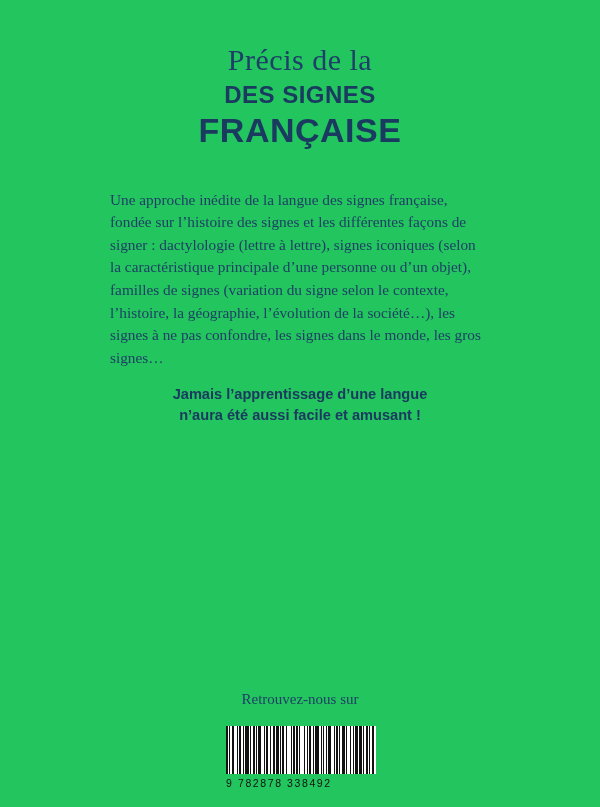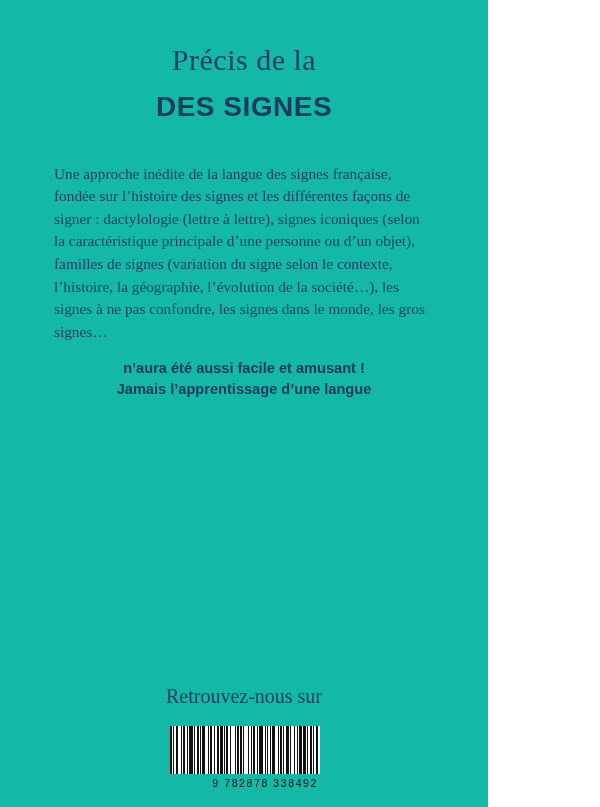--- a/index.html
+++ b/index.html
@@ -9,23 +9,23 @@
   }
   body {
     width: 600px;
     height: 807px;
     font-family: "Liberation Serif", serif;
     color: #1c3a5e;
     overflow: hidden;
   }
   .page {
     position: relative;
-    width: 488px;
+    width: 600px;
     height: 807px;
-    background: #14b8a6;
+    background: #22c55e;
     box-sizing: border-box;
   }
 
   
   .title-block {
     text-align: center;
     padding-top: 44px;
   }
   .title-line-1 {
     font-family: "Liberation Serif", serif;
@@ -41,22 +41,22 @@
     font-weight: bold;
     color: #1b3a60;
     letter-spacing: 0.5px;
     line-height: 1.0;
   }
   .title-line-2 {
     font-size: 45px;
     margin-top: 8px;
   }
   .title-line-3 {
-    font-size: 28px;
-    margin-top: 17px;
+    font-size: 24px;
+    margin-top: 7px;
   }
   .title-line-4 {
     font-size: 34px;
     margin-top: 6px;
   }
   .subtitle-band-wrap {
     margin-top: 10px;
     display: flex;
     justify-content: center;
   }
@@ -101,21 +101,21 @@
   
   .footer {
     position: absolute;
     left: 0;
     right: 0;
     bottom: 0;
     text-align: center;
   }
   .retrouvez {
     font-family: "Liberation Serif", serif;
-    font-size: 20px;
+    font-size: 15px;
     line-height: 1.42;
     color: #1f3f66;
   }
   .website {
     font-family: "Liberation Serif", serif;
     font-size: 15px;
     color: #1f3f66;
   }
   .price {
     margin-top: 20px;
@@ -141,40 +141,41 @@
   }
   .sp {
     background: #ffffff;
   }
   .isbn {
     margin-top: 3px;
     font-family: "Liberation Sans", sans-serif;
     font-size: 10.5px;
     letter-spacing: 1.6px;
     color: #111111;
-    text-align: right;
+    text-align: left;
   }
 </style>
 </head>
 <body>
 
 <div class="page">
 
   <div class="title-block">
     <div class="title-line-1">Précis de la</div>
     <div class="title-line-3">DES SIGNES</div>
+    <div class="title-line-4">FRANÇAISE</div>
   </div>
 
   <div class="blurb">
     <p>Une approche inédite de la langue des signes française, fondée sur l’histoire des signes et les différentes façons de signer : dactylologie (lettre à lettre), signes iconiques (selon la caractéristique principale d’une personne ou d’un objet), familles de signes (variation du signe selon le contexte, l’histoire, la géographie, l’évolution de la société…), les signes à ne pas confondre, les signes dans le monde, les gros signes…</p>
   </div>
 
   <div class="tagline">
+    <div>Jamais l’apprentissage d’une langue</div>
     <div>n’aura été aussi facile et amusant !</div>
-    <div>Jamais l’apprentissage d’une langue</div>
   </div>
 
   <div class="footer">
     <div class="retrouvez">Retrouvez-nous sur</div>
 
     <div class="barcode-wrap">
       <div class="barcode" id="barcode">
           <div class="bc" style="width: 2.16px; flex: 0 0 auto;"></div>
           <div class="sp" style="width: 1.08px; flex: 0 0 auto;"></div>
           <div class="bc" style="width: 1.08px; flex: 0 0 auto;"></div>

